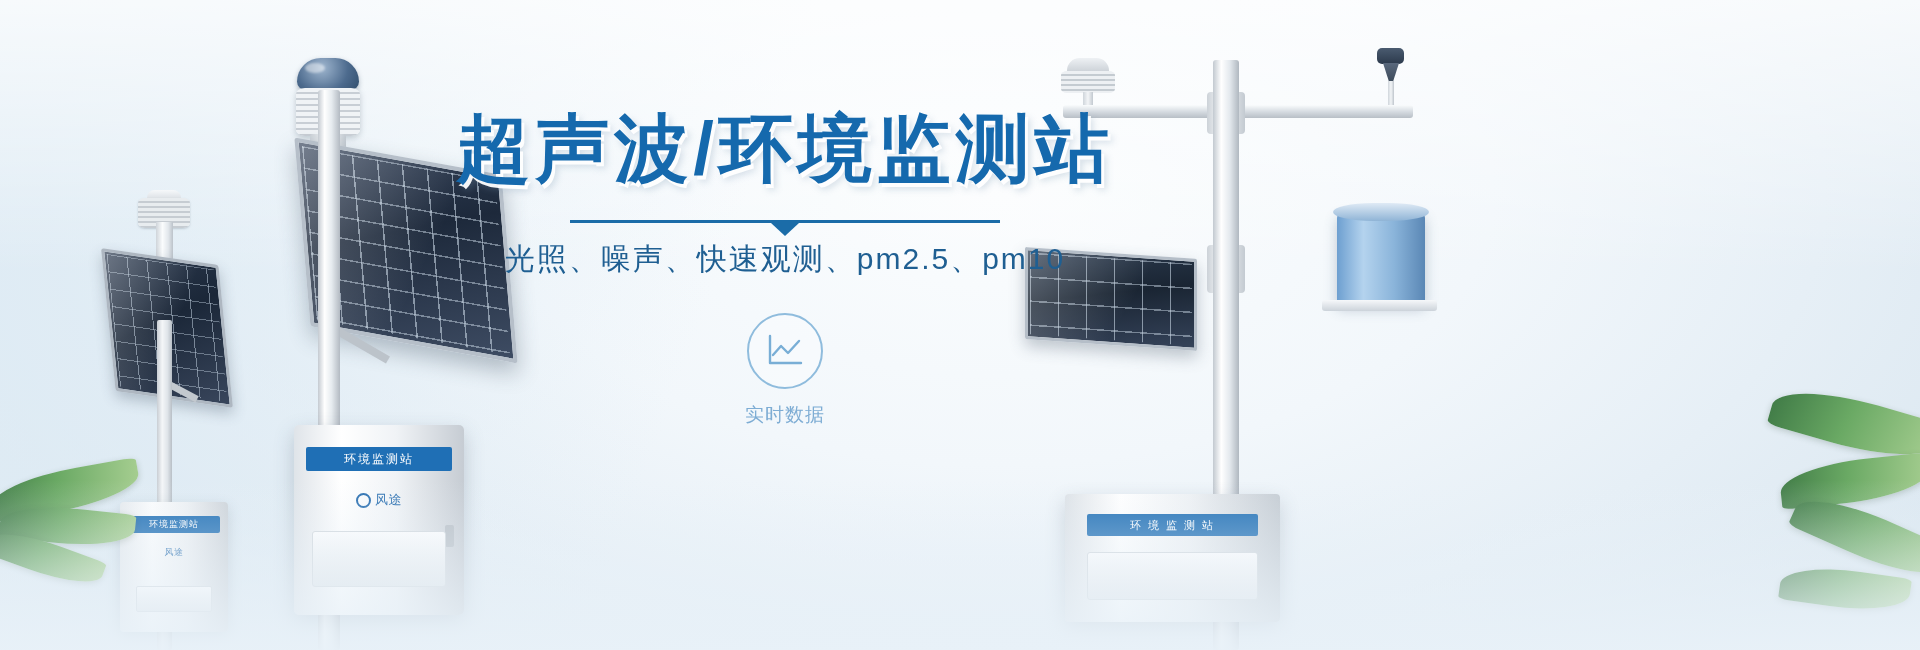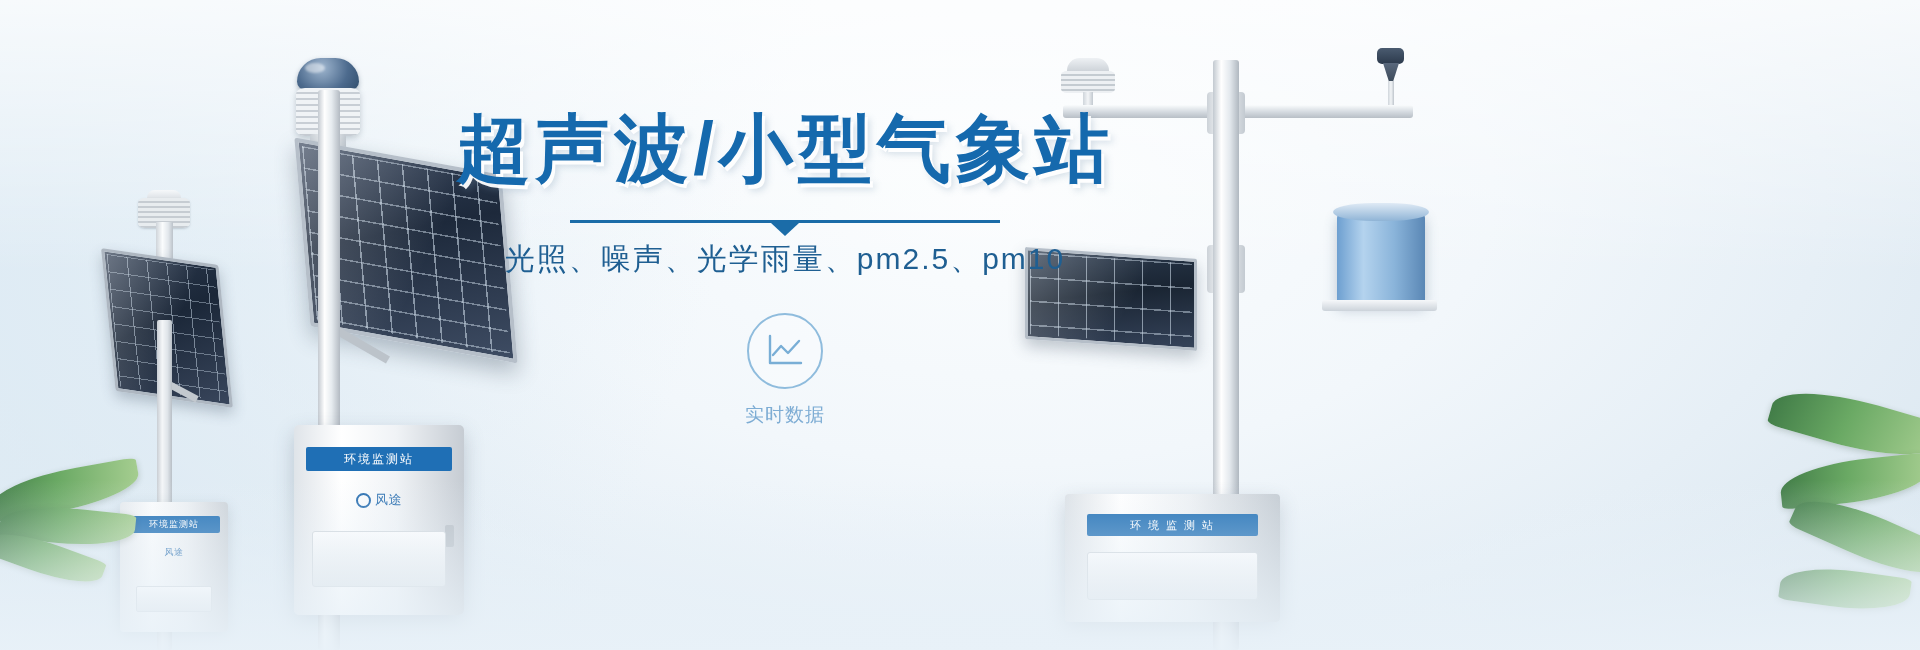--- a/index.html
+++ b/index.html
@@ -415,28 +415,28 @@
     <div class="blade" style="right:0;top:30px;width:170px;height:48px;transform:rotate(16deg);"></div>
     <div class="blade" style="right:10px;top:90px;width:150px;height:42px;transform:rotate(-6deg);"></div>
     <div class="blade" style="right:-10px;top:145px;width:160px;height:44px;transform:rotate(24deg);"></div>
     <div class="blade" style="right:30px;top:200px;width:130px;height:38px;transform:rotate(8deg);"></div>
   </div>
 
   <div class="haze-bottom"></div>
 
   <div class="content">
 
-    <div class="headline">超声波/小型气象站</div>
+    <div class="headline">超声波/环境监测站</div>
 
     <div class="divider">
       <div class="bar"></div>
       <div class="caret"></div>
     </div>
 
-    <div class="subline" style="margin-top:0;">光照、噪声、光学雨量、pm2.5、pm10</div>
+    <div class="subline" style="margin-top:0;">光照、噪声、快速观测、pm2.5、pm10</div>
 
     <div class="features">
 
       <div class="feature">
         <div class="f-circle">
           <svg width="40" height="38" viewBox="0 0 40 38" fill="none" stroke="#79aed6" stroke-width="2.4" stroke-linecap="round" stroke-linejoin="round">
             <path d="M5 4 V31 H36"></path>
             <path d="M8 23 L16 14 L23 21 L34 9"></path>
           </svg>
         </div>

